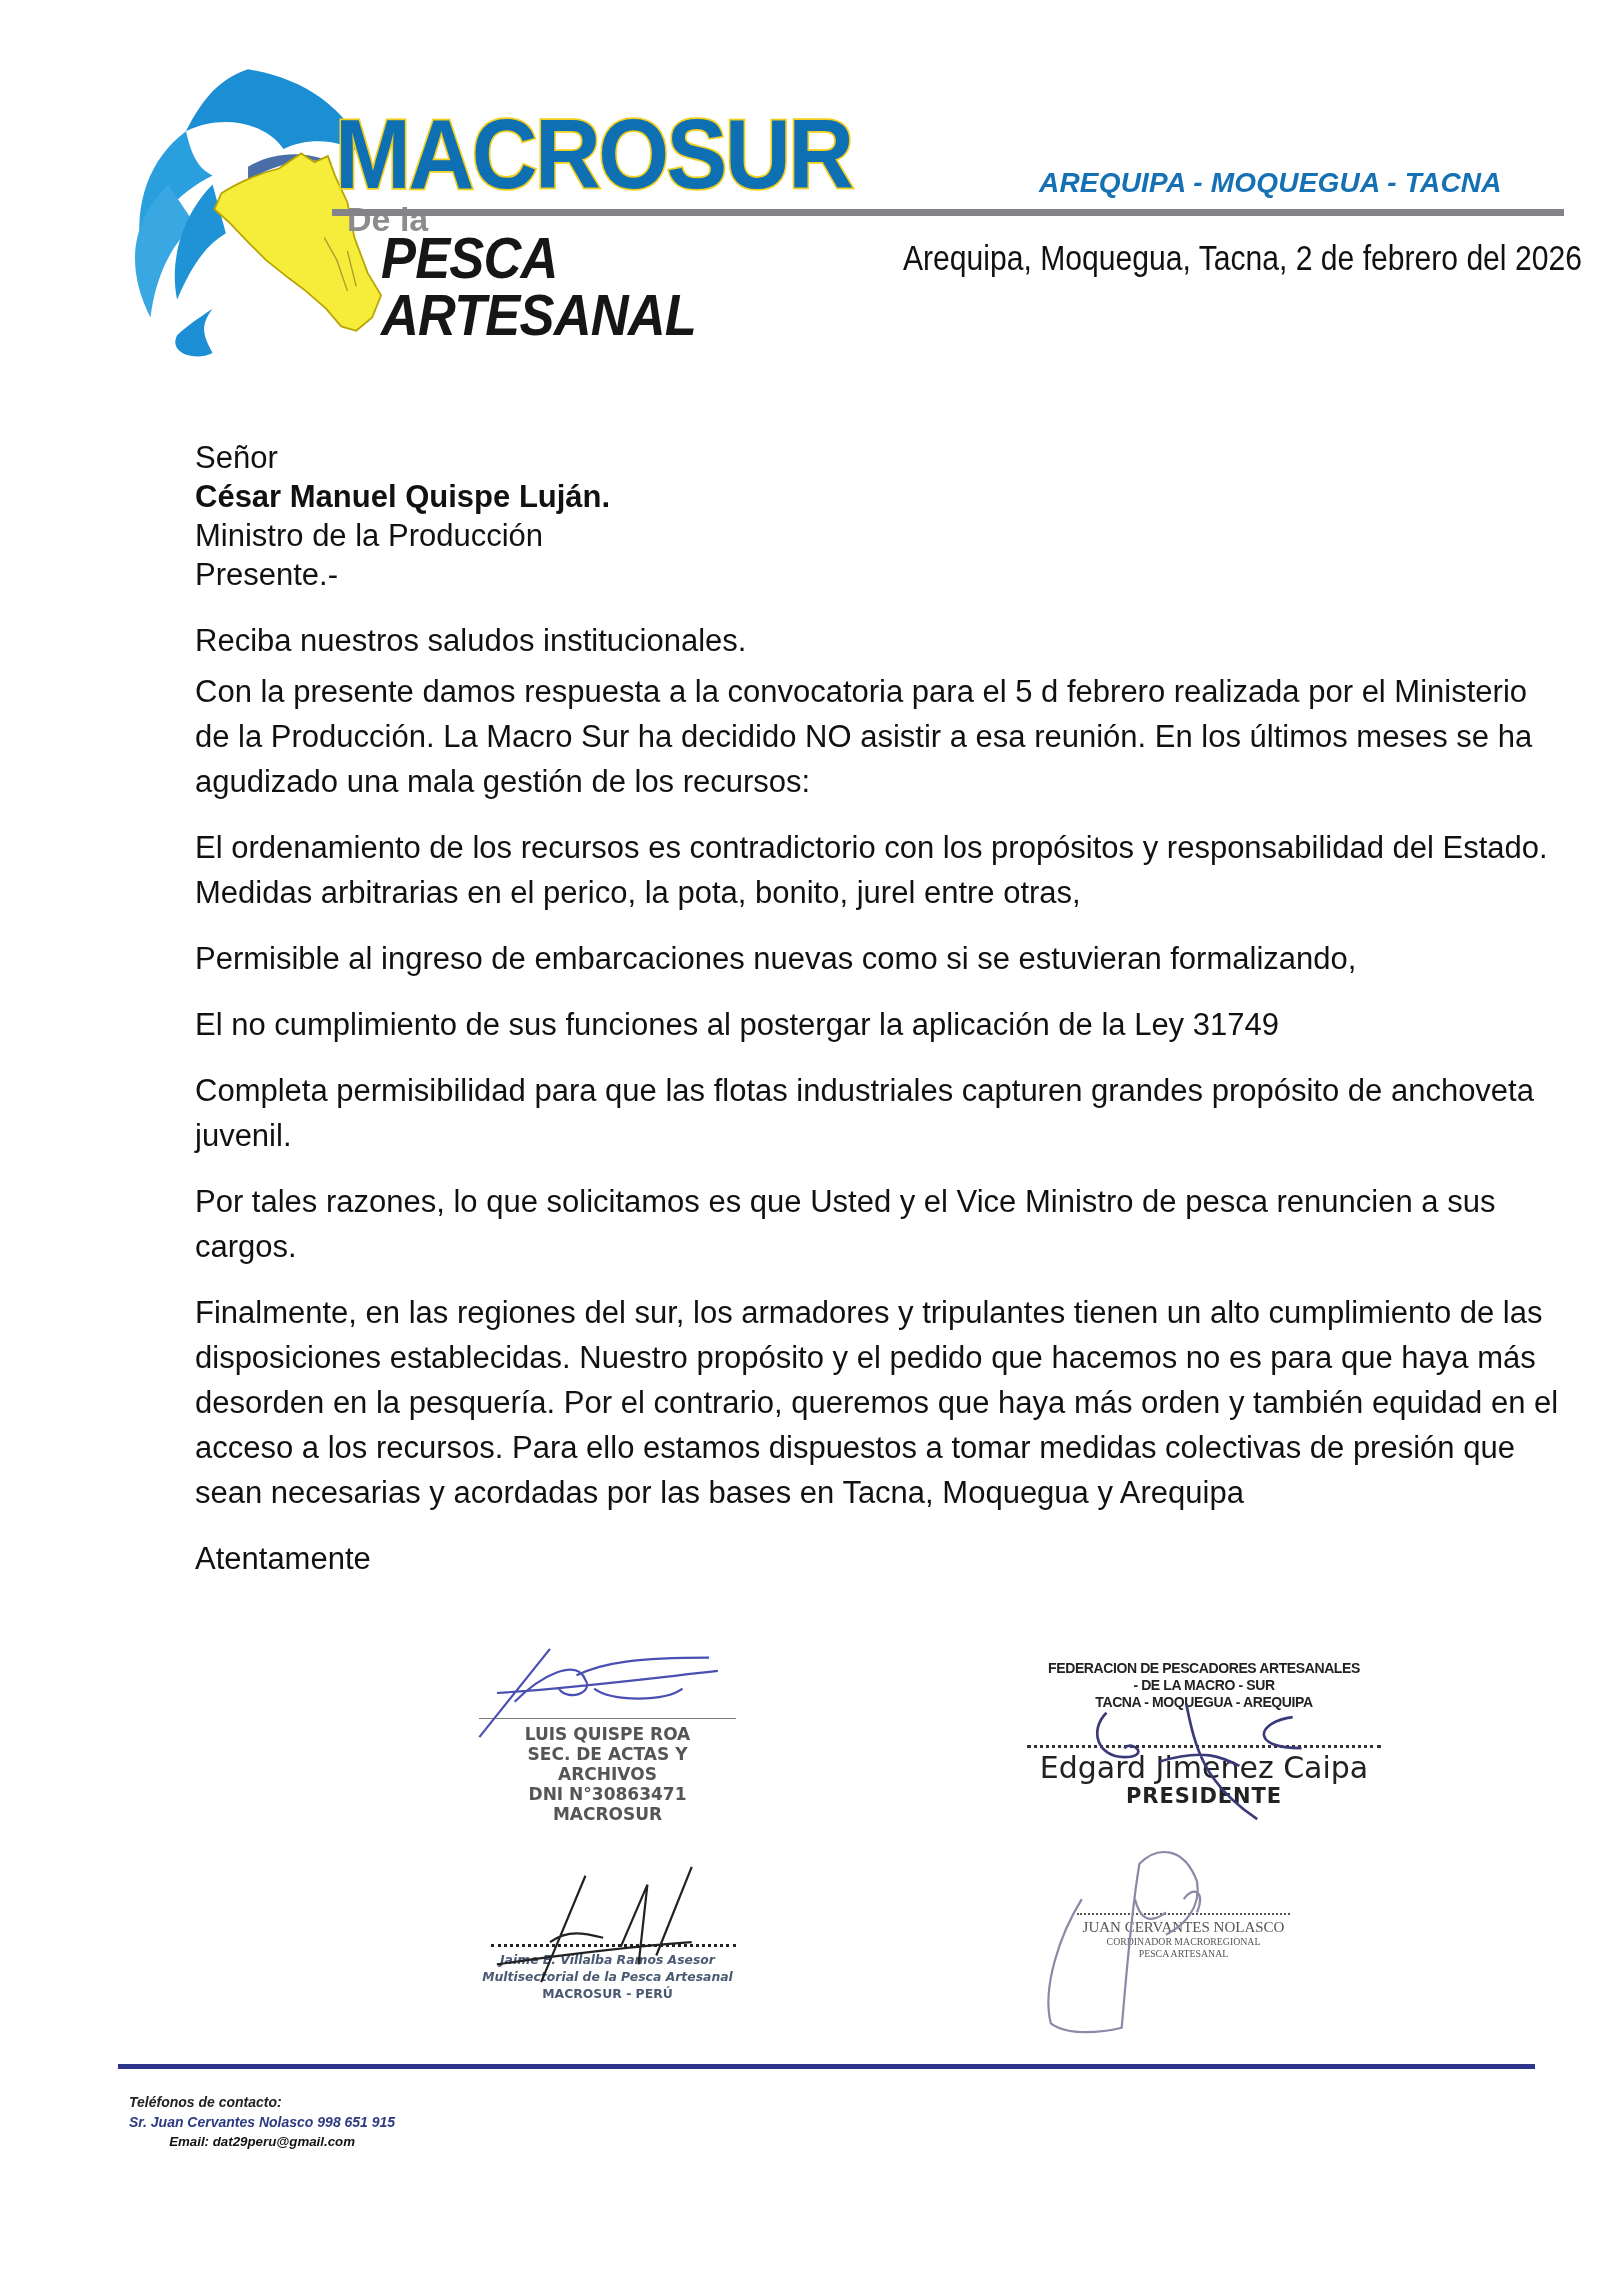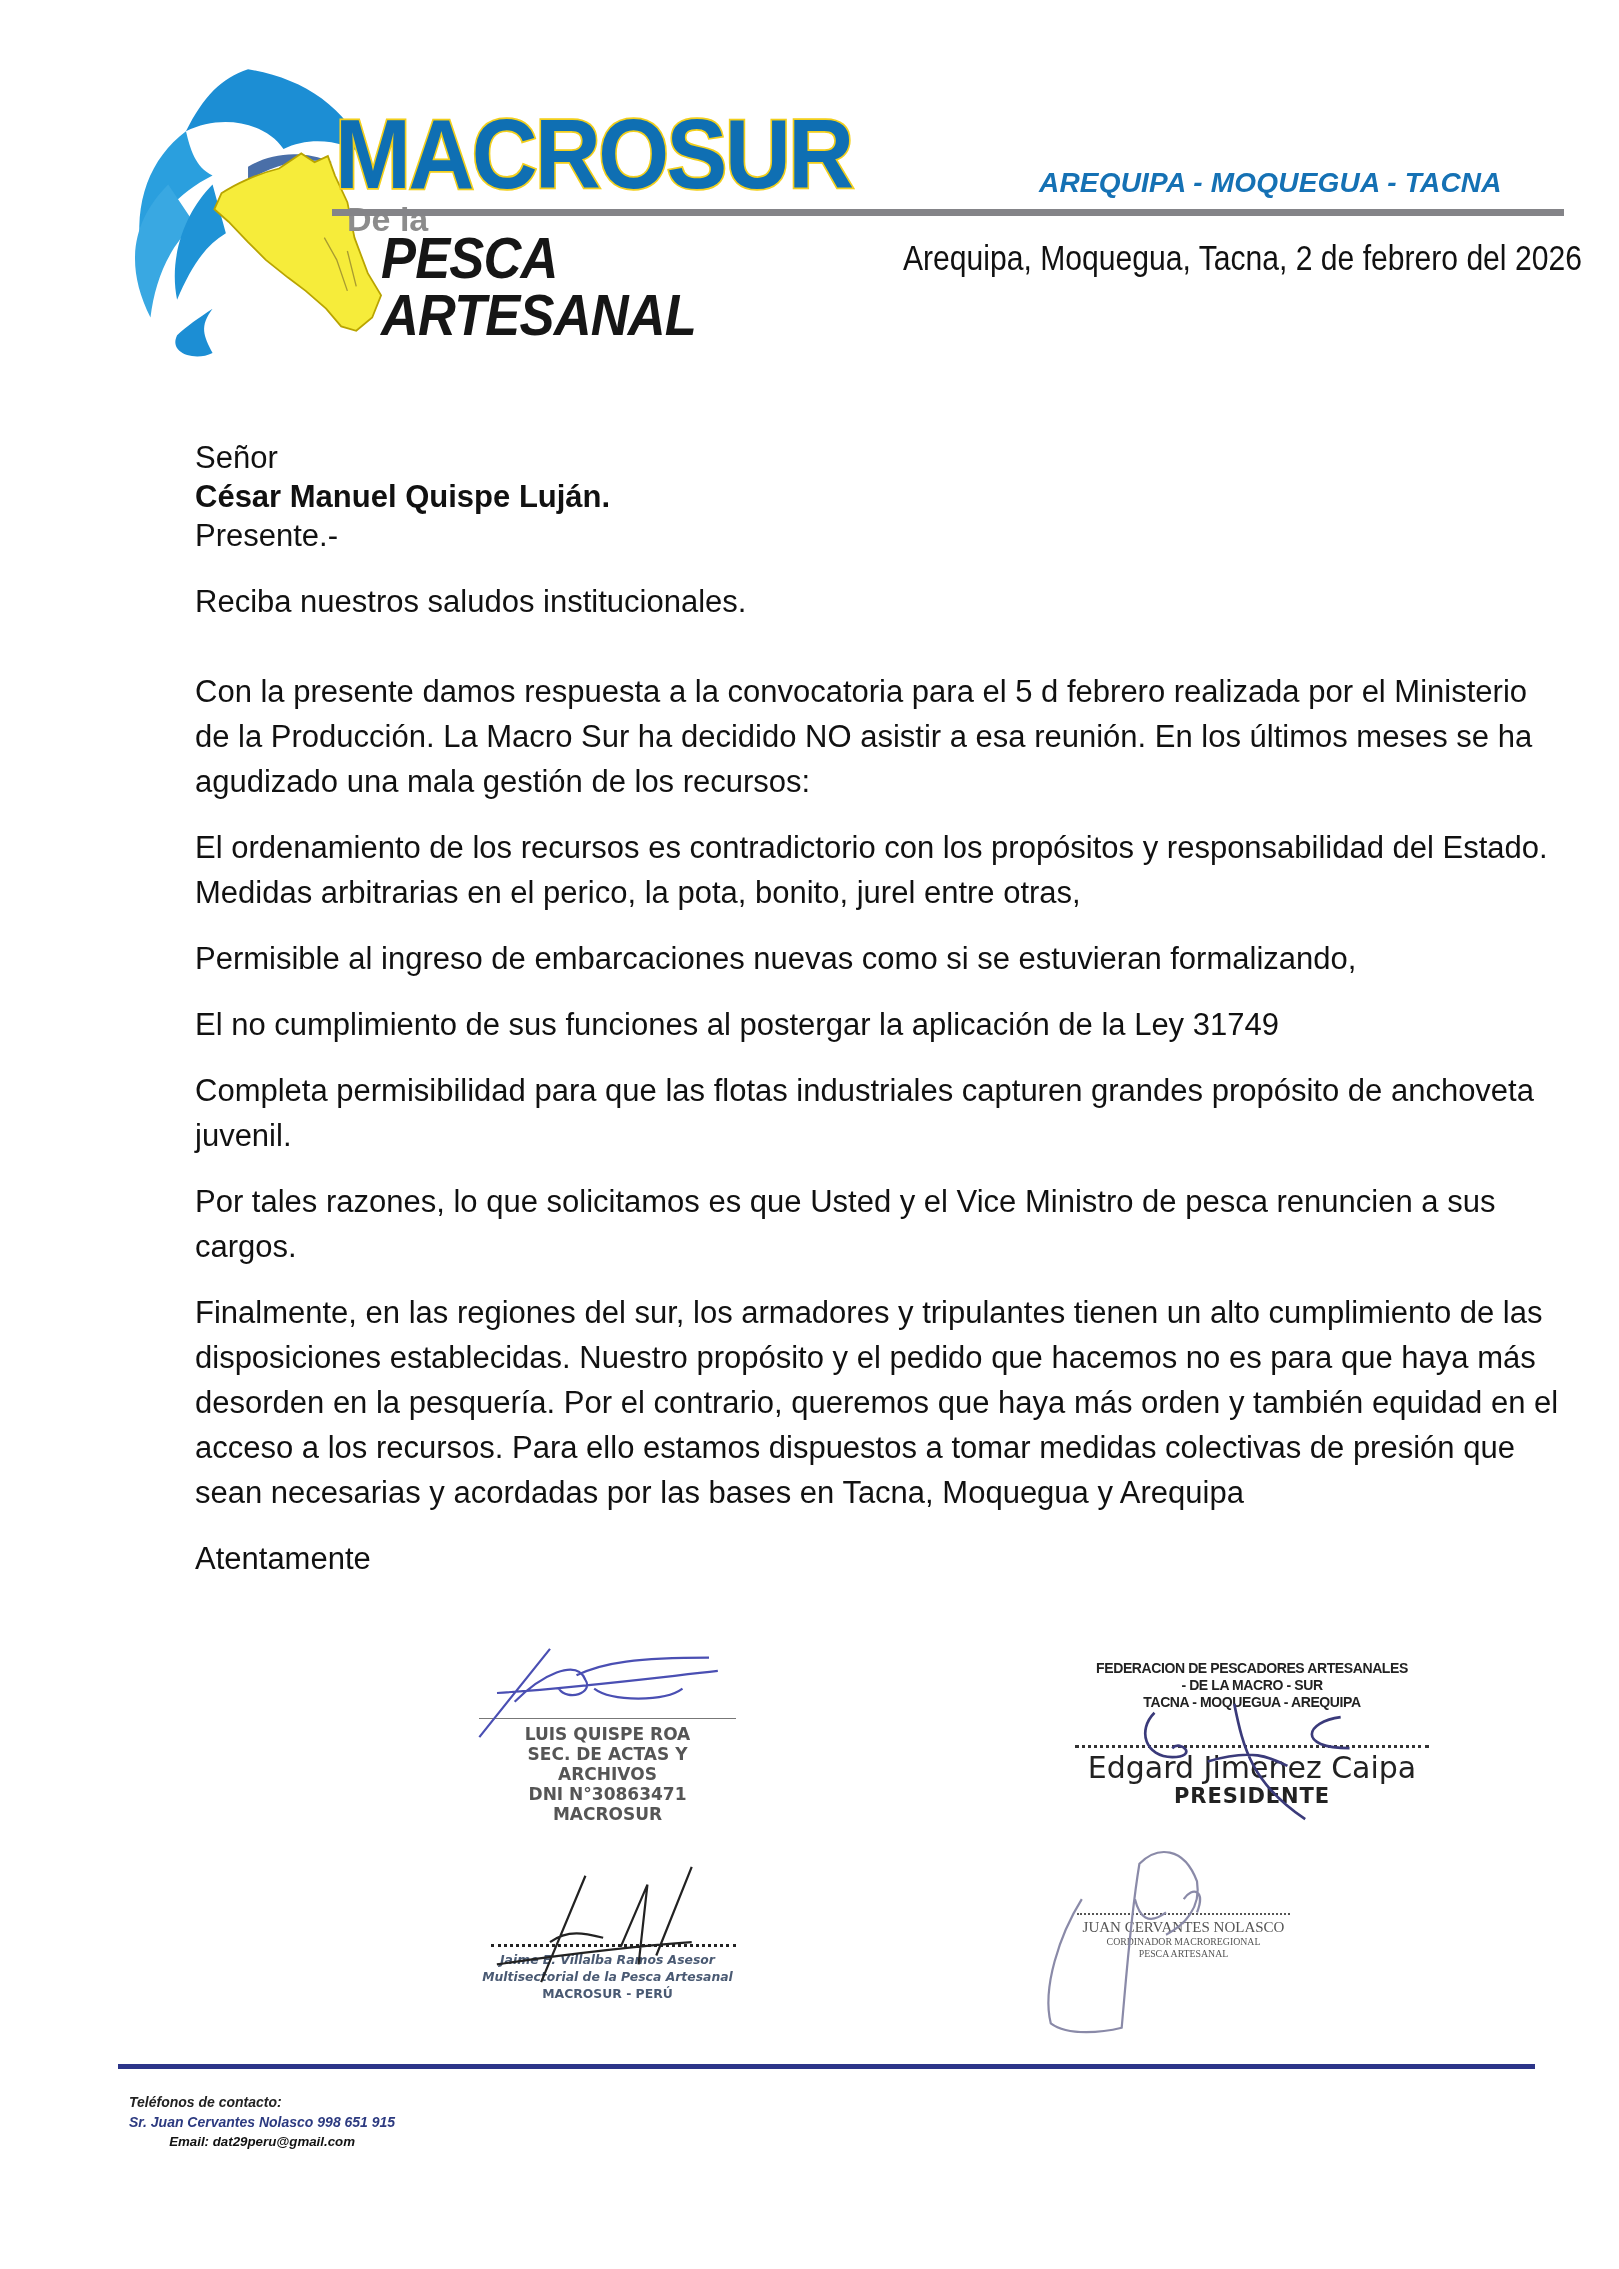--- a/index.html
+++ b/index.html
@@ -51,21 +51,21 @@
 
   
   .sig { position: absolute; text-align: center; }
   .sig-1 { left: 479px; top: 1649px; width: 257px; font-family: "DejaVu Sans", sans-serif; color: #555; }
   .sig-1 .rule { border-top: 1.8px solid #777; margin: 0 0 5.3px 0; }
   .sig-1 .l1 { font-size: 17px; font-weight: 700; }
   .sig-1 .l2 { font-size: 17px; font-weight: 700; }
   .sig-1 .l3 { font-size: 17px; font-weight: 700; }
   .sig-1 .l4 { font-size: 17px; font-weight: 700; }
 
-  .sig-2 { left: 1066px; top: 1660px; width: 372px; color: #222; }
+  .sig-2 { left: 1018px; top: 1660px; width: 372px; color: #222; }
   .sig-2 .org { font-size: 14px; font-weight: 700; line-height: 17px; letter-spacing: -0.4px; }
   .sig-2 .dots { border-top: 3.5px dotted #333; margin: 34px 8.9px 3.5px 8.9px; }
   .sig-2 .name { font-family: "DejaVu Sans", sans-serif; font-size: 30px; line-height: 32px; color: #222; }
   .sig-2 .role { font-family: "DejaVu Sans", sans-serif; font-size: 21px; font-weight: 700; letter-spacing: 0.9px; }
 
   .sig-3 { left: 479px; top: 1893px; width: 257px; color: #4a5a73; font-family: "DejaVu Sans", sans-serif; font-style: italic; }
   .sig-3 .dots { border-top: 3.5px dotted #222; margin: 51px 0 3.5px 12.4px; }
   .sig-3 .l1, .sig-3 .l2 { font-size: 12.4px; font-weight: 700; line-height: 17px; }
   .sig-3 .l3 { font-size: 12.4px; font-weight: 700; line-height: 17px; font-style: normal; }
 
@@ -107,20 +107,21 @@
   <div class="logo-sub">PESCA ARTESANAL</div>
 </div>
 
 <div class="regions">AREQUIPA - MOQUEGUA - TACNA</div>
 <div class="header-rule"></div>
 <div class="place-date">Arequipa, Moquegua, Tacna, 2 de febrero del 2026</div>
 
 <div class="letter">
   <p class="addr-line">Señor</p>
   <p class="addr-line addr-name">César Manuel Quispe Luján.</p>
+  <p class="addr-line">Ministro de la Producción</p>
   <p class="addr-line">Presente.-</p>
   <p class="addr-line greeting">Reciba nuestros saludos institucionales.</p>
 </div>
 
 <div class="body-text">
   <p class="para">Con la presente damos respuesta a la convocatoria para el 5 d febrero realizada por el Ministerio de la Producción. La Macro Sur ha decidido NO asistir a esa reunión. En los últimos meses se ha agudizado una mala gestión de los recursos:</p>
   <p class="para">El ordenamiento de los recursos es contradictorio con los propósitos y responsabilidad del Estado. Medidas arbitrarias en el perico, la pota, bonito, jurel entre otras,</p>
   <p class="para">Permisible al ingreso de embarcaciones nuevas como si se estuvieran formalizando,</p>
   <p class="para">El no cumplimiento de sus funciones al postergar la aplicación de la Ley 31749</p>
   <p class="para">Completa permisibilidad para que las flotas industriales capturen grandes propósito de anchoveta juvenil.</p>

